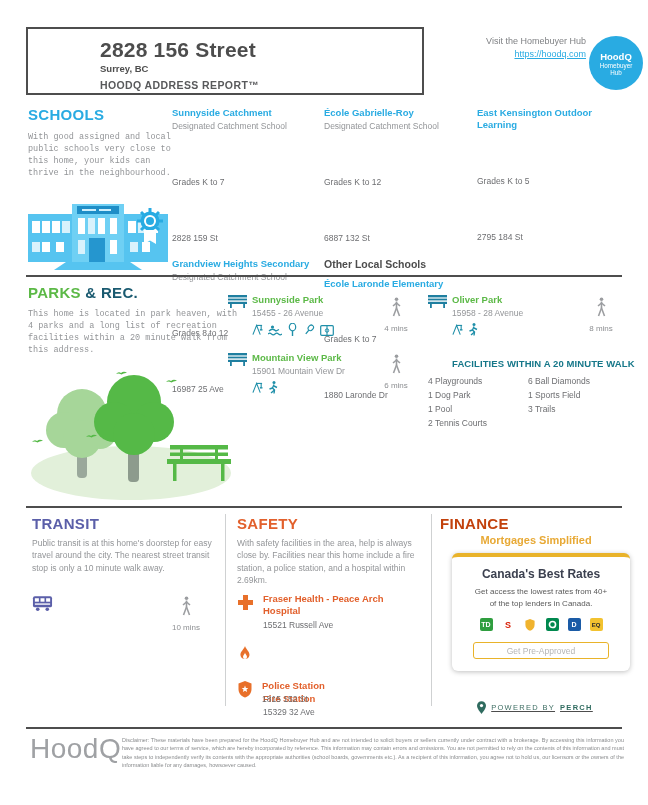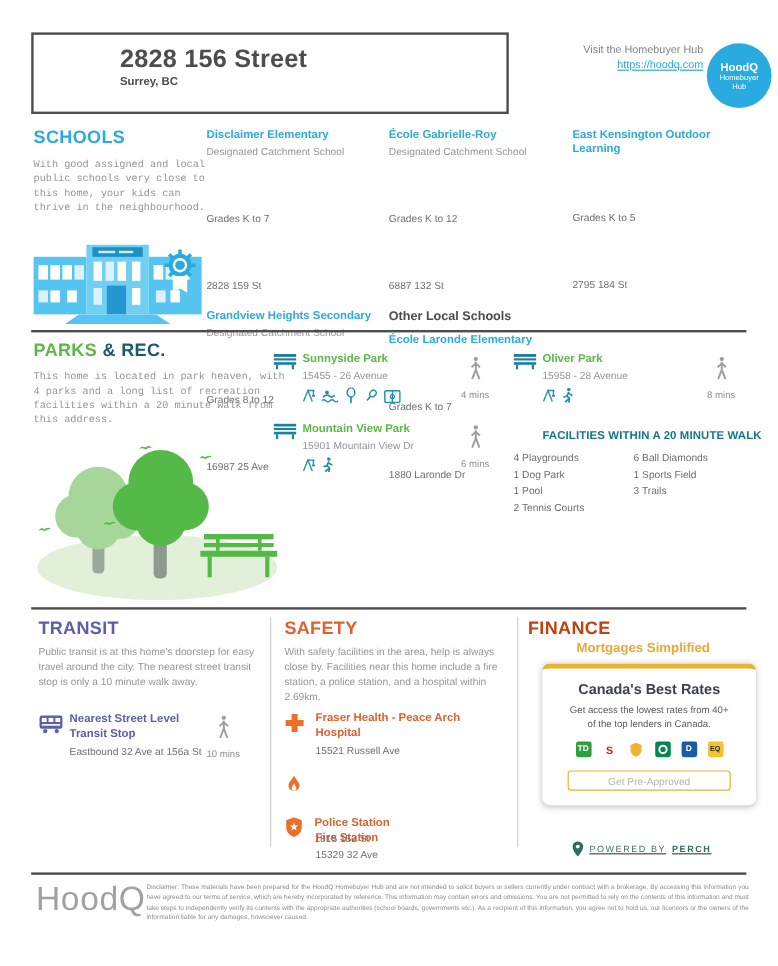--- a/index.html
+++ b/index.html
@@ -72,20 +72,21 @@
   .foot-disc{position:absolute;left:122px;top:736px;width:502px;font-size:5.5px;color:#8a8c8e;line-height:1.5;text-align:justify;}
 </style>
 </head>
 <body>
 
 <div class="page">
 
   <div class="addr-box">
     <div class="addr-title">2828 156 Street</div>
     <div class="addr-city">Surrey, BC</div>
+    <div class="addr-report">HOODQ ADDRESS REPORT™</div>
   </div>
   <div class="hub-block">
     <div class="hub-prompt">Visit the Homebuyer Hub</div>
     <div class="hub-link">https://hoodq.com</div>
   </div>
   <div class="hub-logo">
     <div class="l1">HoodQ</div>
     <div class="l2">Homebuyer</div>
     <div class="l2">Hub</div>
   </div>
@@ -129,21 +130,21 @@
       </g>
       <circle cx="124" cy="31" r="9.5" fill="#29abe2"></circle>
       <circle cx="124" cy="31" r="6" fill="#ffffff"></circle>
       <circle cx="124" cy="31" r="4" fill="#29abe2"></circle>
       <polygon points="118,40 130,40 130,54 124,50.5 118,54" fill="#ffffff"></polygon>
     </g>
   </svg>
 
   <div class="abs" style="left:172px;top:107px;width:148px;">
     <div class="entry">
-      <div class="entry-name blue">Disclaimer Elementary</div>
+      <div class="entry-name blue">Sunnyside Catchment</div>
       <div class="entry-sub">Designated Catchment School</div>
       <div class="entry-dark">Grades K to 7</div>
       <div class="entry-dark">2828 159 St</div>
     </div>
     <div class="entry">
       <div class="entry-name blue">Grandview Heights Secondary</div>
       <div class="entry-sub">Designated Catchment School</div>
       <div class="entry-dark">Grades 8 to 12</div>
       <div class="entry-dark">16987 25 Ave</div>
     </div>
@@ -381,24 +382,20 @@
   <div class="poi" style="left:32px;top:594px;width:190px;">
     <svg class="poi-icon" width="21" height="17" viewBox="0 0 22 17">
       <rect x="1" y="1" width="20" height="11.5" rx="2" fill="#5b5fa9"></rect>
       <rect x="3" y="3" width="4.2" height="3.6" fill="#fff"></rect>
         <rect x="8.9" y="3" width="4.2" height="3.6" fill="#fff"></rect>
         <rect x="14.8" y="3" width="4.2" height="3.6" fill="#fff"></rect>
       <rect x="3" y="8.4" width="16" height="1.4" fill="#fff"></rect>
       <circle cx="6" cy="14.5" r="1.9" fill="#5b5fa9"></circle>
         <circle cx="16" cy="14.5" r="1.9" fill="#5b5fa9"></circle>
     </svg>
-    <div class="poi-body" style="width:120px;">
-      <div class="poi-name purple">Nearest Street Level Transit Stop</div>
-      <div class="poi-addr">Eastbound 32 Ave at 156a St</div>
-    </div>
   </div>
   <div class="walk-block" style="left:166px;top:596px;">
     <svg width="13" height="21" viewBox="0 0 13 21">
         <g stroke="#9b9da0" stroke-width="1.6" fill="none">
           <circle cx="6.5" cy="2.2" r="1.8" fill="#9b9da0" stroke="none"></circle>
           <path d="M6.5 4.5 V11"></path>
           <path d="M6.5 6 L3 9"></path>
           <path d="M6.5 6 L10 9"></path>
           <path d="M6.5 11 L3.5 19"></path>
           <path d="M6.5 11 L9.5 19"></path>

